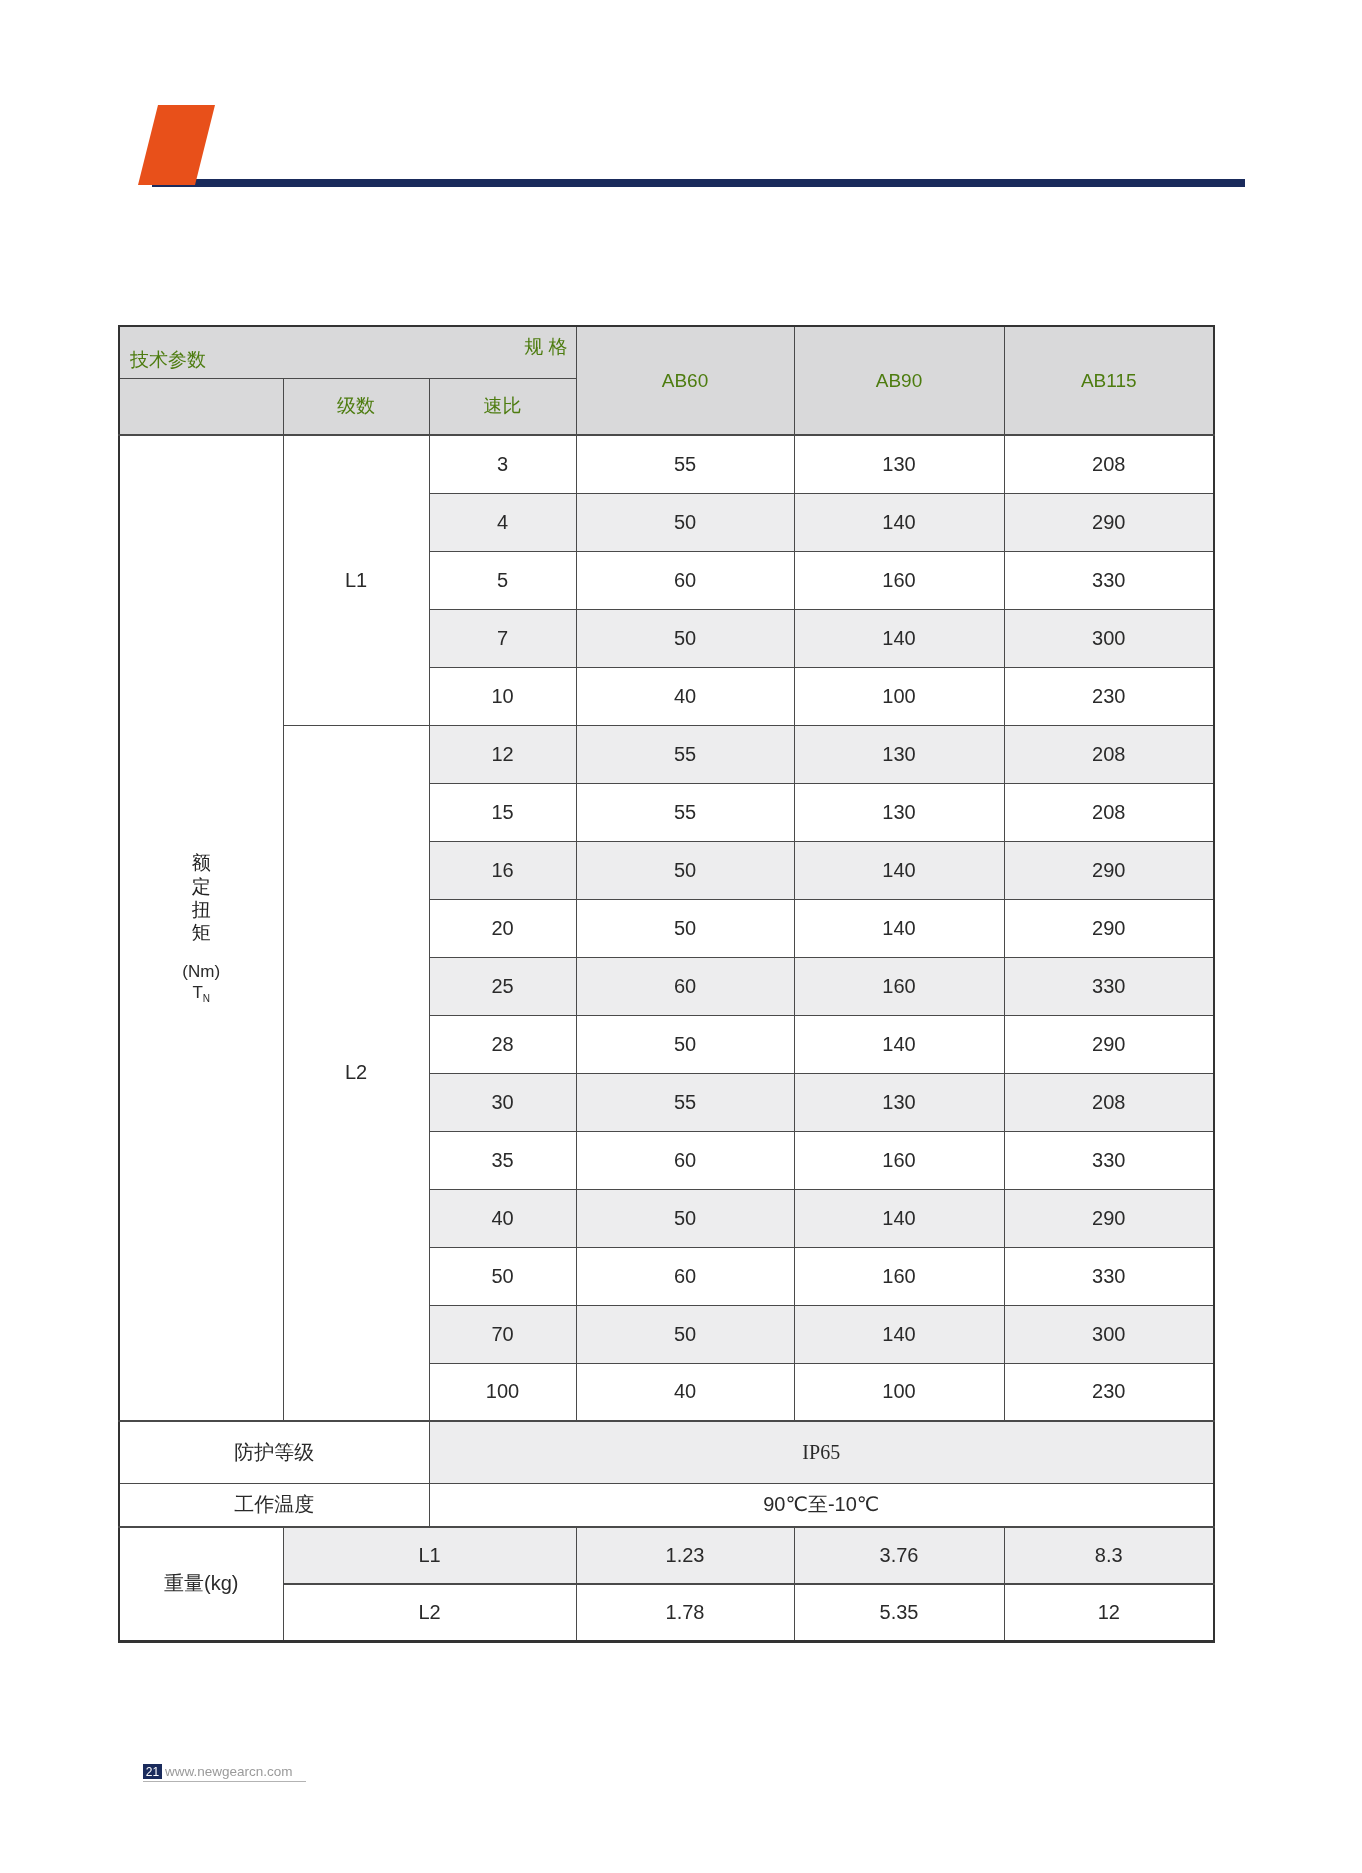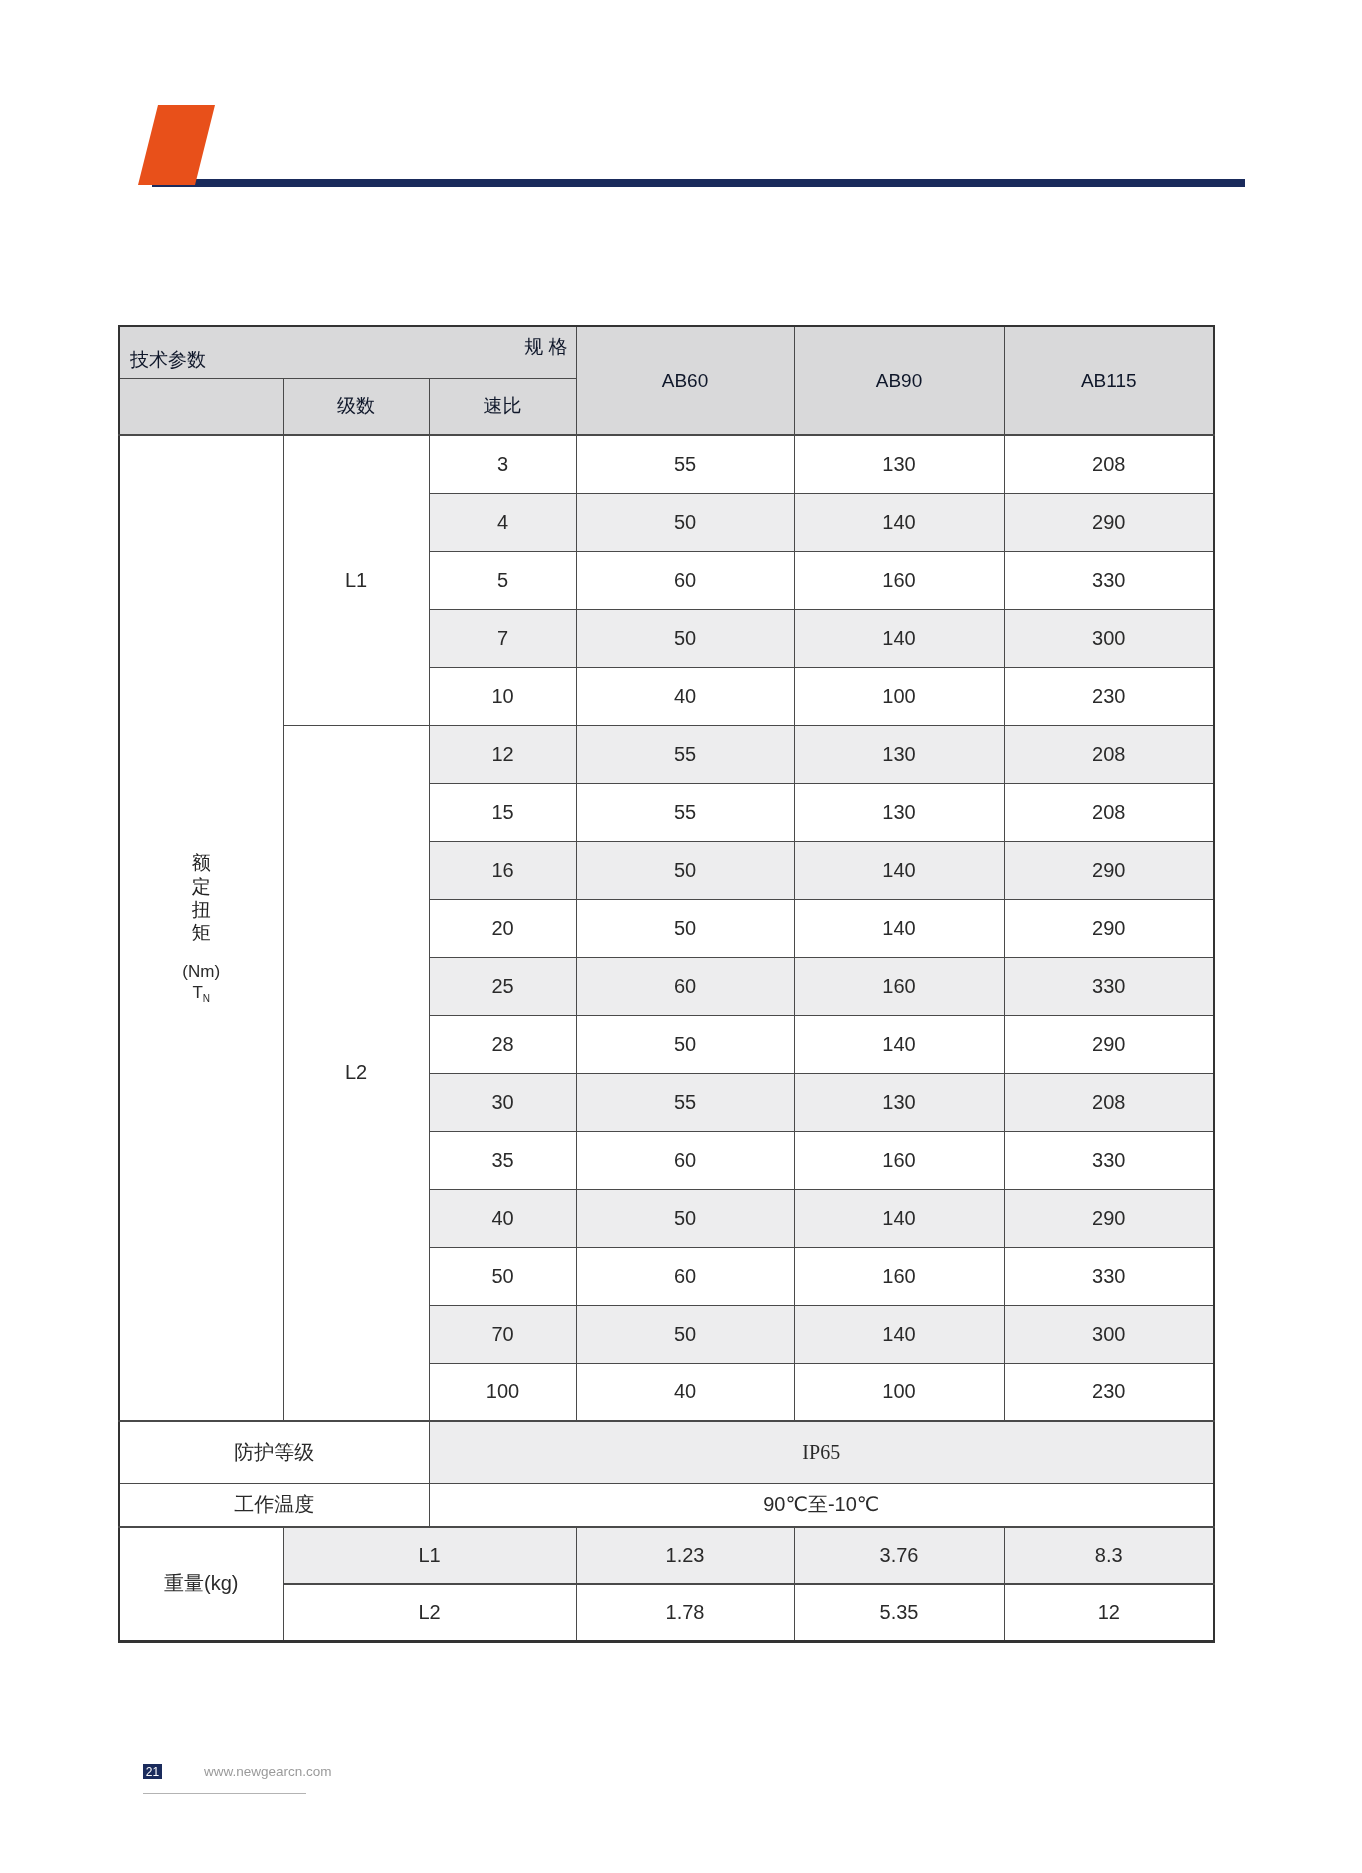--- a/index.html
+++ b/index.html
@@ -19,21 +19,21 @@
   .logo .logo-en { font-size:28px; font-weight:bold; letter-spacing:6px; white-space:nowrap; }
   .logo .logo-cn { font-size:20px; font-weight:bold; letter-spacing:12px; margin-top:3px; padding-left:12px; }
 
   
   :root { --navy:#1a2b5c; --orange:#e8501a; --bdr:#4a4a4a; --hdr:#d9d9da; --alt:#ededee; }
   table.spec { position:absolute; left:118px; top:325px; width:1095px; border-collapse:collapse;
                table-layout:fixed; border:2.5px solid #333; border-bottom-width:3px; }
   table.spec td { border:1.5px solid var(--bdr); text-align:center; vertical-align:middle;
                   font-size:20px; color:#2a2a2a; overflow:hidden; }
   tr.hrow1 { height:52px; } tr.hrow2 { height:57px; }
-  tr.hrow1 td, tr.hrow2 td { background:var(--hdr); font-size:19px; color:#0f172a;text-align:center; }
+  tr.hrow1 td, tr.hrow2 td { background:var(--hdr); font-size:19px; color:#4d7c0f;text-align:center; }
   td.diagonal { position:relative; background-color:var(--hdr);
                 background-image:linear-gradient(to bottom right,
                    transparent calc(50% - 1.2px), var(--bdr) calc(50% - 1.2px),
                    var(--bdr) calc(50% + 0.6px), transparent calc(50% + 0.6px)); }
   .diag-tl { position:absolute; left:10px; bottom:5px; font-size:19px; }
   .diag-tr { position:absolute; right:8px; top:7px; font-size:19px; }
   #torque-body tr { height:58px; }
   #torque-body tr.alt td { background:var(--alt); }
   td.torque-cell, td.stage-cell { background:#fff !important; }
   td.torque-cell .vlabel { white-space:pre-line; font-size:19px; line-height:1.22; color:#222; }
@@ -43,24 +43,24 @@
   tr.first-data td { border-top-width:2.5px; }
   tr.protection td, tr.wrow1 td, tr.wrow2 td { border-top-width:2.5px; }
   tr.protection { height:62px; } tr.temperature { height:44px; }
   tr.protection td.vcell { background:var(--alt);font-family:Liberation Serif, serif; }
   tr.wrow1 { height:57px; } tr.wrow2 { height:57px; }
   tr.wrow1 td { background:var(--alt); }
   td.wlabel { background:#fff !important; font-size:19px; }
 
   
   .footer { position:absolute; left:143px; top:1764px; display:flex; align-items:center;
-            border-bottom:1.5px solid #b3b3b3; padding-bottom:14px; width:163px;gap:21px; }
+            border-bottom:1.5px solid #b3b3b3; padding-bottom:2px; width:163px; }
   .page-num { background:var(--navy); color:#fff; font-size:12px; width:19px; height:15px;
               display:flex; align-items:center; justify-content:center; flex:0 0 auto; }
-  .site { color:#9a9a9a; font-size:13.5px; margin-left:21px; white-space:nowrap; }
+  .site { color:#9a9a9a; font-size:13.5px; margin-left:3px; white-space:nowrap; }
 </style>
 </head>
 <body>
 
 <div class="page">
 
   <div class="underline-bar"></div>
   <div class="orange-shape"></div>
 
   <table class="spec">

